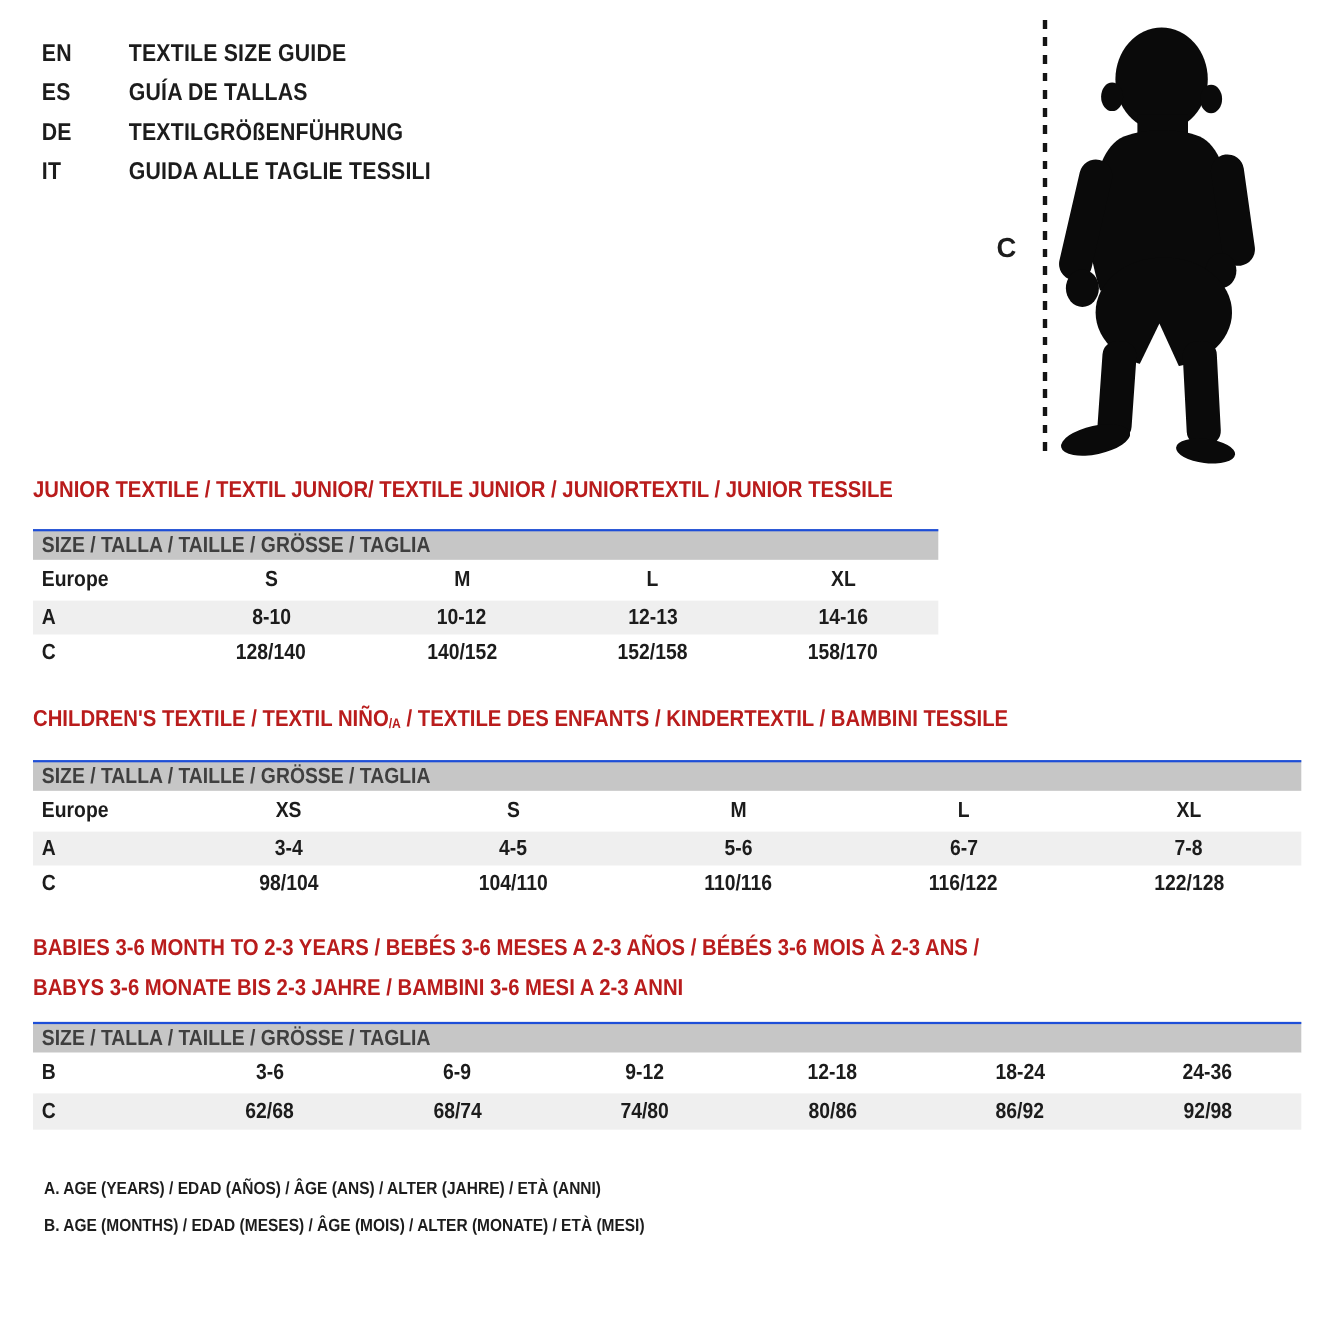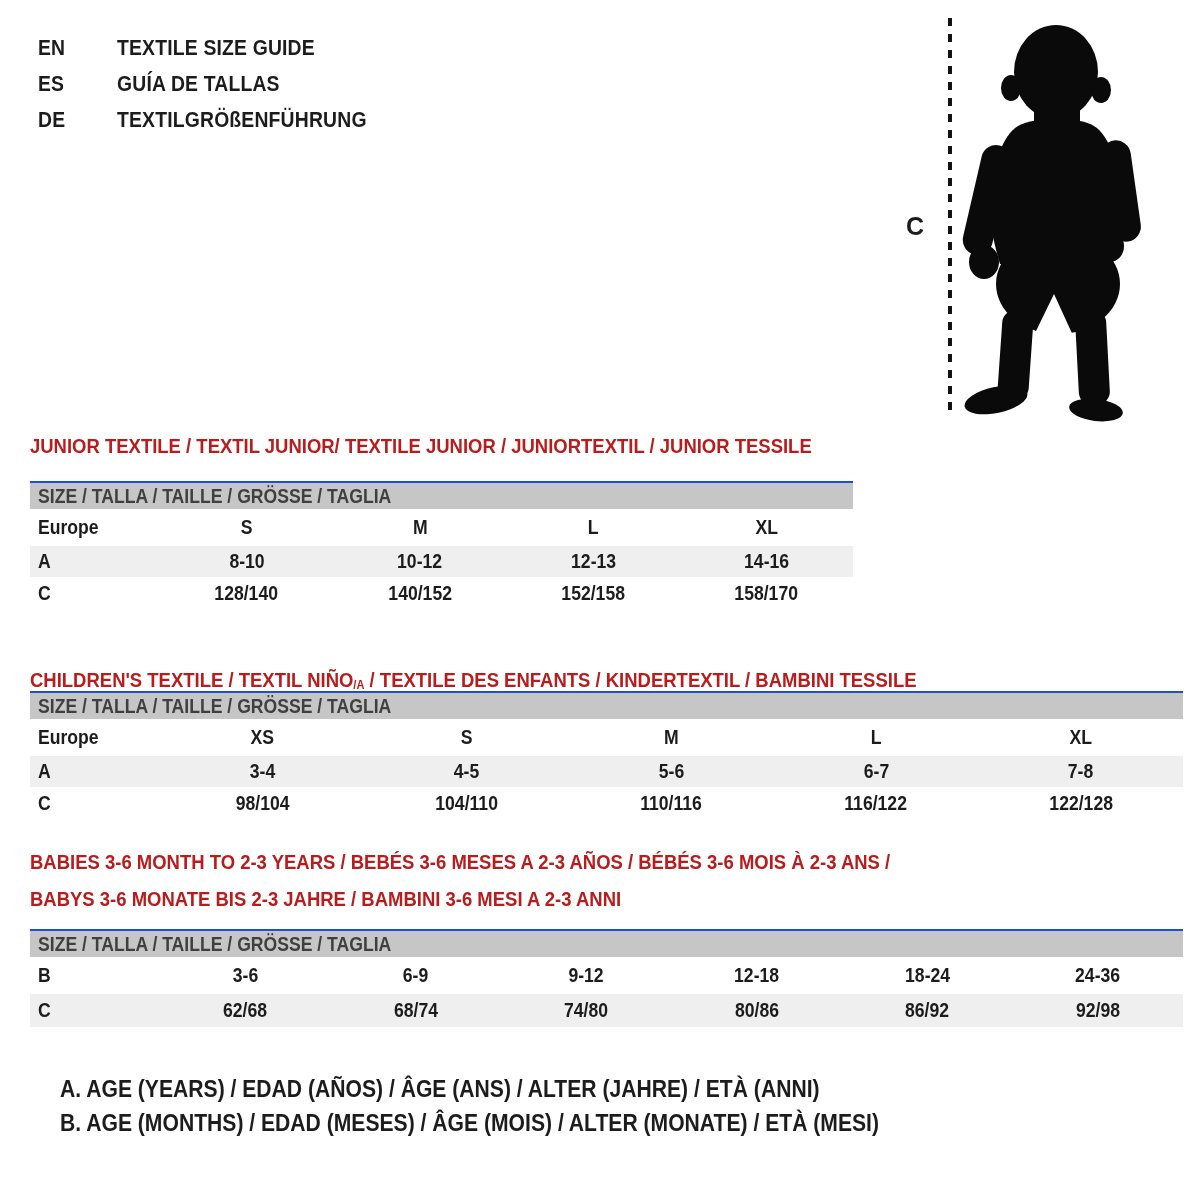--- a/index.html
+++ b/index.html
@@ -46,39 +46,43 @@
   .trow .lbl { width:130px; padding-left:8px; text-align:left; }
   .trow .val { flex:1; text-align:center; }
   .row-europe { height:37px; }
   .row-mid { height:31px; background:#efefef; }
   .row-last { height:33px; }
   .row-white { background:#ffffff; }
   .row-gray { background:#efefef; }
 
   
   .legend { position:absolute; left:40px; top:1072px; }
-  .legend-line { height:34px; display:flex; align-items:center; font-size:24px;margin-left:20px; }
+  .legend-line { height:34px; display:flex; font-size:16px; }
 </style>
 </head>
 <body>
 
 <div class="canvas">
 
   <div class="langs">
     <div class="lang-row">
       <span class="lang-code"><span class="cnd cnd-l">EN</span></span>
       <span class="cnd cnd-l">TEXTILE SIZE GUIDE</span>
     </div>
     <div class="lang-row">
       <span class="lang-code"><span class="cnd cnd-l">ES</span></span>
       <span class="cnd cnd-l">GUÍA DE TALLAS</span>
     </div>
     <div class="lang-row">
       <span class="lang-code"><span class="cnd cnd-l">DE</span></span>
       <span class="cnd cnd-l">TEXTILGRÖßENFÜHRUNG</span>
+    </div>
+    <div class="lang-row">
+      <span class="lang-code"><span class="cnd cnd-l">IT</span></span>
+      <span class="cnd cnd-l">GUIDA ALLE TAGLIE TESSILI</span>
     </div>
   </div>
 
   <div class="dash-line"></div>
   <div class="c-label">C</div>
   <svg class="baby-svg" width="190" height="410" viewBox="0 0 190 410">
     <g fill="#0a0a0a">
 
       <ellipse cx="98" cy="60" rx="42" ry="47"></ellipse>
       <ellipse cx="53" cy="76" rx="10" ry="13"></ellipse>
@@ -127,21 +131,21 @@
     </div>
     <div class="trow row-last row-white">
       <span class="lbl"><span class="cnd cnd-l">C</span></span>
       <span class="val"><span class="cnd">128/140</span></span>
       <span class="val"><span class="cnd">140/152</span></span>
       <span class="val"><span class="cnd">152/158</span></span>
       <span class="val"><span class="cnd">158/170</span></span>
     </div>
   </div>
 
-  <div class="heading" style="left:30px; top:668px;">
+  <div class="heading" style="left:30px; top:642px;">
     <span class="cnd cnd-l"><span>CHILDREN'S TEXTILE / TEXTIL NIÑO</span><span class="sub">/A</span><span> / TEXTILE DES ENFANTS / KINDERTEXTIL / BAMBINI TESSILE</span></span>
   </div>
   <div class="stable" style="left:30px; top:691px; width:1153px;">
     <div class="thead">
       <span class="cnd cnd-l">SIZE / TALLA / TAILLE / GRÖSSE / TAGLIA</span>
     </div>
     <div class="trow row-europe row-white">
       <span class="lbl"><span class="cnd cnd-l">Europe</span></span>
       <span class="val"><span class="cnd">XS</span></span>
       <span class="val"><span class="cnd">S</span></span>

